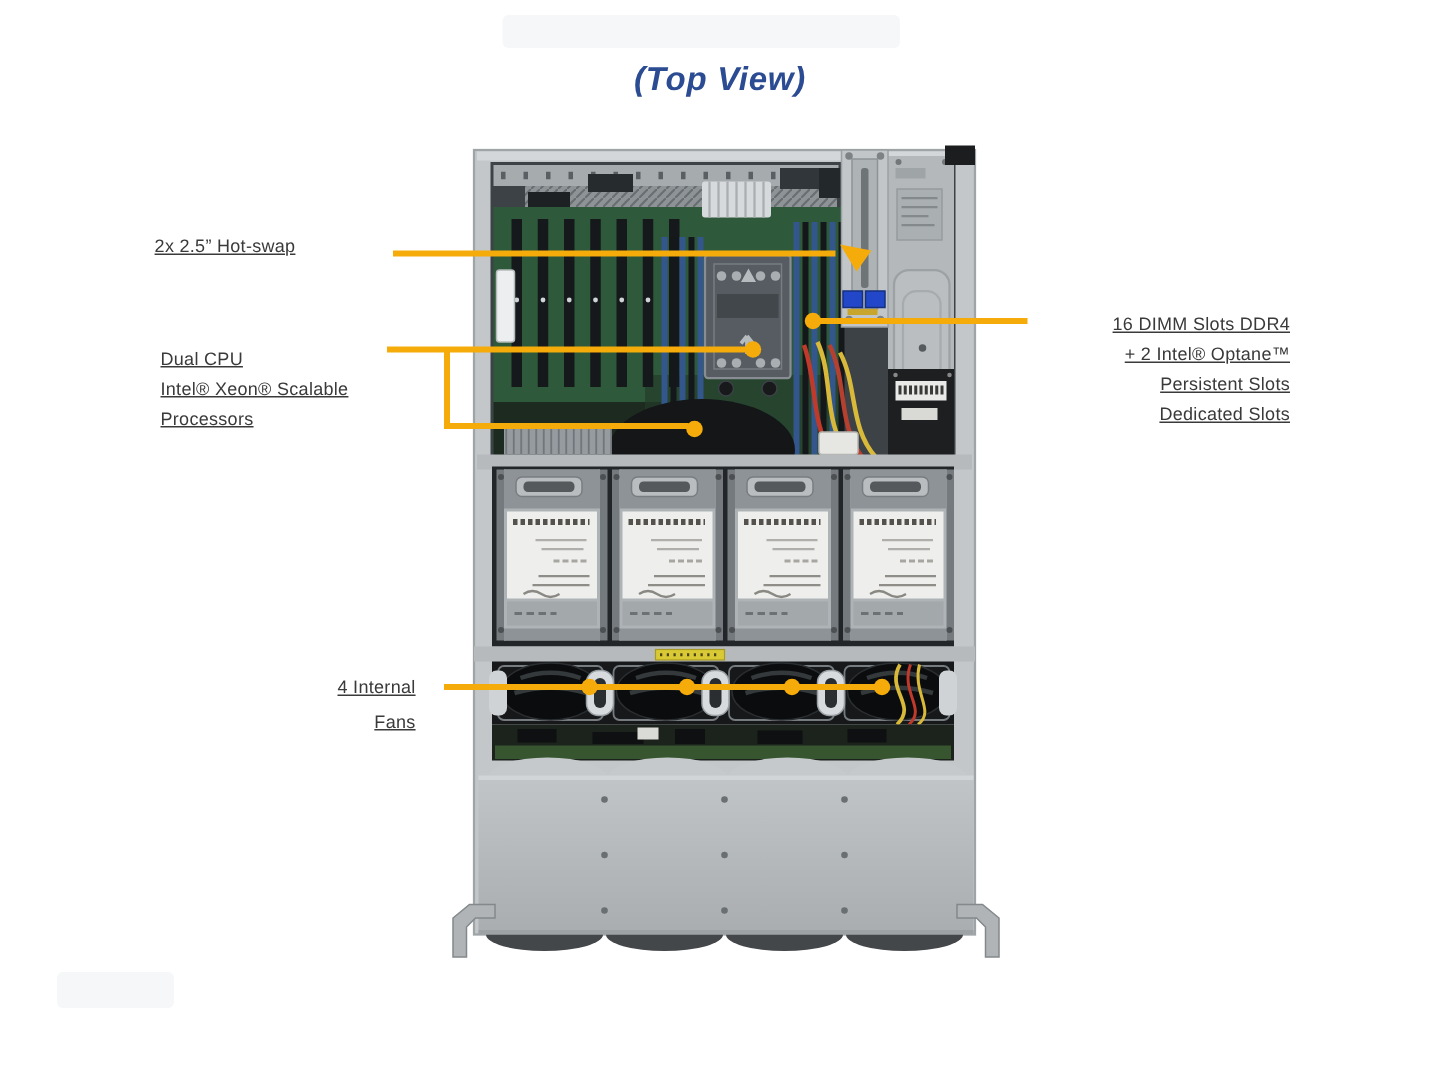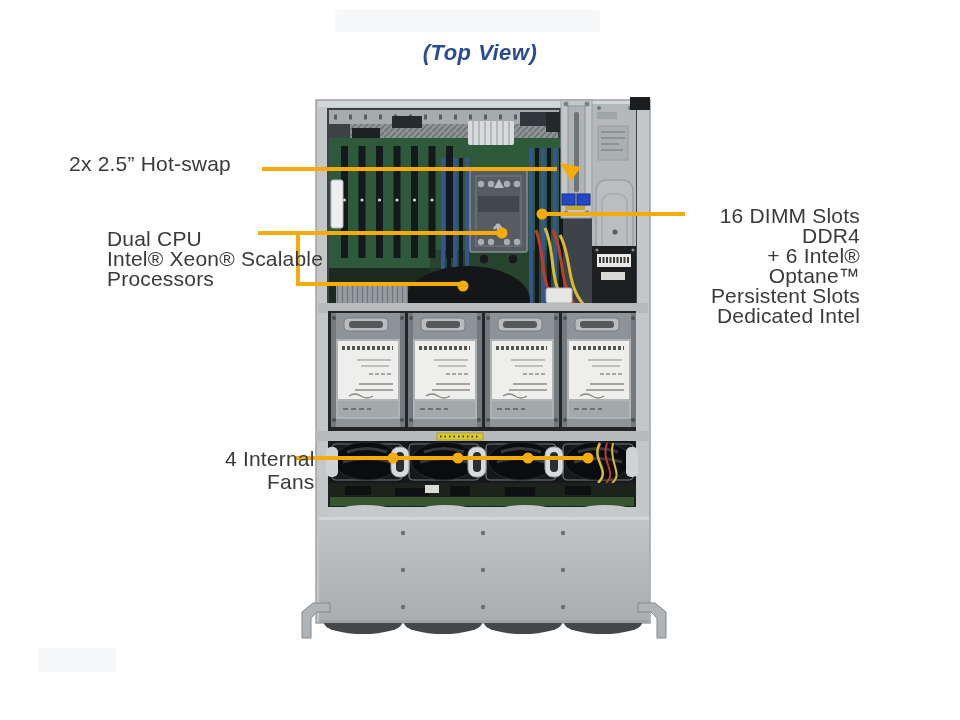--- a/index.html
+++ b/index.html
@@ -9,21 +9,21 @@
   }
   .abs{position:absolute;}
   #scene{position:absolute;left:0;top:0;width:960px;height:720px;}
   #title{
     left:330px;top:40px;width:300px;text-align:center;
     font-style:italic;font-size:22px;line-height:26px;font-weight:bold;
     color:var(--title-blue,#2B4C93);letter-spacing:.5px;
   }
   .lbl{
     color:var(--label-gray,#3A3A3A);
-    font-size:21px;line-height:20px;letter-spacing:.2px;
+    font-size:12px;line-height:20px;letter-spacing:.2px;text-decoration:underline;
   }
   #lbl-drive{left:55px;top:154px;width:190px;text-align:center;}
   #lbl-cpu{left:107px;top:229px;text-align:left;}
   #lbl-dimm{left:688px;top:206px;width:172px;text-align:right;}
   #lbl-fans{left:225px;top:447px;line-height:23px;text-align:right;}
   .co{stroke:var(--accent,#F5AB0A);stroke-width:4;fill:none;}
   .cod{fill:var(--accent,#F5AB0A);}
   .wm{background:#f5f7f8;border-radius:4px;}
 </style>
 </head>
@@ -372,21 +372,21 @@
 </div>
 
 <div id="lbl-cpu" class="abs lbl">
   <div>Dual CPU</div>
   <div>Intel® Xeon® Scalable</div>
   <div>Processors</div>
 </div>
 
 <div id="lbl-dimm" class="abs lbl">
   <div>16 DIMM Slots DDR4</div>
-  <div>+ 6 Intel®  Optane™</div>
+  <div>+ 2 Intel®  Optane™</div>
   <div>Persistent Slots</div>
-  <div>Dedicated Intel</div>
+  <div>Dedicated Slots</div>
 </div>
 
 <div id="lbl-fans" class="abs lbl">
   <div>4 Internal</div>
   <div>Fans</div>
 </div>
 
 </body></html>

